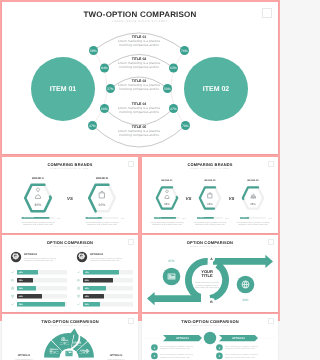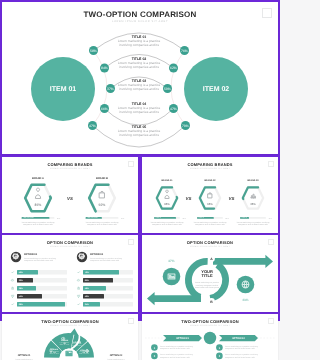--- a/index.html
+++ b/index.html
@@ -1,17 +1,17 @@
 <!DOCTYPE html>
 <html><head>
 <meta charset="utf-8">
 <style>
   *{box-sizing:border-box;margin:0;padding:0}
   html,body{width:280px;height:360px;background:#f6f6f7;font-family:"Liberation Sans",sans-serif;overflow:hidden;-webkit-font-smoothing:antialiased;text-rendering:geometricPrecision}
-  .page{position:relative;width:280px;height:321px;background:#6d28d9}
+  .page{position:relative;width:280px;height:321px;background:#fca5a5}
   .slide{position:absolute;background:#fff;overflow:hidden;box-shadow:0 .5px 1.6px rgba(0,0,0,.10)}
   .sv{position:absolute;left:0;top:0;width:100%;height:100%}
   .ttl{position:absolute;width:100%;text-align:center;font-weight:bold;color:#2b2b2b;letter-spacing:.2px}
   .sub{position:absolute;width:100%;text-align:center;color:#c9cbcc}
   .logo{position:absolute;color:#e8e9ea}
 </style>
 </head>
 <body>
 
 <div class="page">

